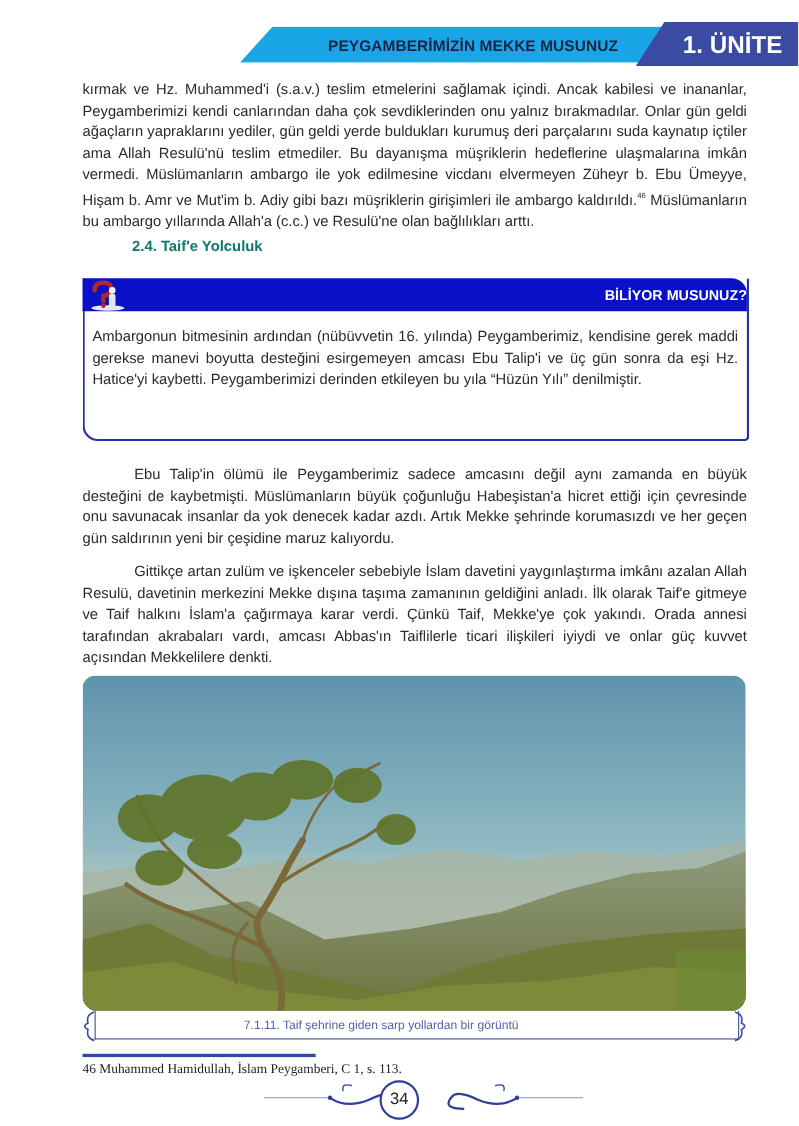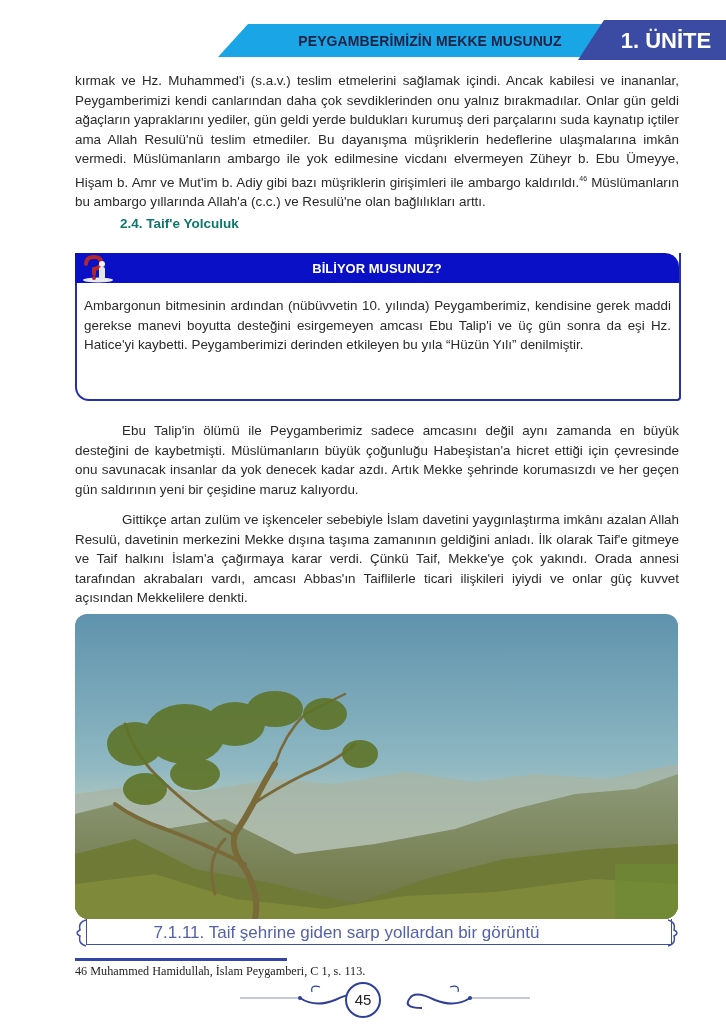--- a/index.html
+++ b/index.html
@@ -18,33 +18,33 @@
   .para { position:absolute; left:75px; width:604px; font-size:13.4px; line-height:19.5px; text-align:justify; color:#2a2a2a; font-family:"Liberation Sans", sans-serif; }
   .para .indent { display:inline-block; width:47px; }
   sup { font-size:7px; vertical-align:6px; }
 
   .section-title { position:absolute; left:120px; top:216px; font-size:13.5px; font-weight:bold; color:#0f766e; }
 
   
   .info-box { position:absolute; left:75px; top:253px; width:602px; height:146px; border:2px solid #2631a8; border-top:none;
     border-radius:0 0 4px 14px; background:#fff; }
   .info-head { position:absolute; left:75px; top:253px; width:604px; height:30px; background:#0a10c6; border-radius:0 14px 0 0; }
-  .info-title { position:absolute; left:75px; top:253px; width:604px; height:30px; line-height:31px; text-align:center;
+  .info-title { position:absolute; left:75px; top:253px; width:604px; height:30px; line-height:31px; text-align:right;
     color:#ffffff; font-weight:bold; font-size:13px; }
   .info-icon { position:absolute; left:80px; top:254px; width:36px; height:30px; }
   .info-text { position:absolute; left:84px; top:296px; width:587px; font-size:13.4px; line-height:19.6px; text-align:justify; color:#2a2a2a; }
 
   
   .photo { position:absolute; left:75px; top:614px; width:603px; height:305px; border-radius:12px 12px 14px 14px; overflow:hidden; }
   .photo svg { display:block; }
 
   
   .caption-box { position:absolute; left:86px; top:919px; width:584px; height:25px; border:1.5px solid #3f4fa3; border-top:none; background:#fff; }
   .caption-text { position:absolute; left:86px; top:919px; width:521px; height:25px; line-height:27px; text-align:center;
-    font-size:17px; color:#5561a8; }
+    font-size:11px; color:#5561a8; }
   .cap-curl-l, .cap-curl-r { position:absolute; top:918px; width:14px; height:30px; }
   .cap-curl-l { left:72px; } .cap-curl-r { left:668px; }
 
   .fn-rule { position:absolute; left:75px; top:958px; width:212px; height:3px; background:#3346a6; }
   .footnote { position:absolute; left:75px; top:964px; font-family:"Liberation Serif", serif; font-size:12.2px; color:#222; }
 
   .page-orn { position:absolute; left:240px; top:978px; width:290px; height:44px; }
   .page-num { position:absolute; left:346px; top:984px; width:34px; height:32px; line-height:32px; text-align:center; font-size:15px; color:#222; }
 </style>
 </head>
@@ -62,21 +62,21 @@
 <div class="info-box"></div>
 <div class="info-head"></div>
 <svg class="info-icon" viewBox="0 0 36 30">
   <ellipse cx="18" cy="26" rx="15" ry="2.5" fill="#e8e8f0"></ellipse>
   <path d="M6 10 Q6 3 14 3 Q22 3 21 10 Q20 14 14 15 L14 20" stroke="#b0282a" stroke-width="4" fill="none" stroke-linecap="round"></path>
   <circle cx="14" cy="24" r="2" fill="#b0282a"></circle>
   <circle cx="22" cy="10" r="3" fill="#f2f2f2"></circle>
   <rect x="19" y="13" width="6" height="12" rx="2" fill="#e6e6e6"></rect>
 </svg>
 <div class="info-title">BİLİYOR MUSUNUZ?</div>
-<div class="info-text">Ambargonun bitmesinin ardından (nübüvvetin 10. yılında) Peygamberimiz, kendisine gerek maddi gerekse manevi boyutta desteğini esirgemeyen amcası Ebu Talip'i ve üç gün sonra da eşi Hz. Hatice'yi kaybetti. Peygamberimizi derinden etkileyen bu yıla “Hüzün Yılı” denilmiştir.</div>
+<div class="info-text">Ambargonun bitmesinin ardından (nübüvvetin 16. yılında) Peygamberimiz, kendisine gerek maddi gerekse manevi boyutta desteğini esirgemeyen amcası Ebu Talip'i ve üç gün sonra da eşi Hz. Hatice'yi kaybetti. Peygamberimizi derinden etkileyen bu yıla “Hüzün Yılı” denilmiştir.</div>
 
 <div class="para" style="top:421px;"><span class="indent"></span><span>Ebu Talip'in ölümü ile Peygamberimiz sadece amcasını değil aynı zamanda en büyük desteğini de kaybetmişti. Müslümanların büyük çoğunluğu Habeşistan'a hicret ettiği için çevresinde onu savunacak insanlar da yok denecek kadar azdı. Artık Mekke şehrinde korumasızdı ve her geçen gün saldırının yeni bir çeşidine maruz kalıyordu.</span></div>
 
 <div class="para" style="top:510px;"><span class="indent"></span><span>Gittikçe artan zulüm ve işkenceler sebebiyle İslam davetini yaygınlaştırma imkânı azalan Allah Resulü, davetinin merkezini Mekke dışına taşıma zamanının geldiğini anladı. İlk olarak Taif'e gitmeye ve Taif halkını İslam'a çağırmaya karar verdi. Çünkü Taif, Mekke'ye çok yakındı.  Orada annesi tarafından akrabaları vardı, amcası Abbas'ın Taiflilerle ticari ilişkileri iyiydi ve onlar güç kuvvet açısından Mekkelilere denkti.</span></div>
 
 <div class="photo">
   <svg width="603" height="305" viewBox="0 0 603 305">
     <defs>
       <linearGradient id="sky" x1="0" y1="0" x2="0" y2="1">
         <stop offset="0" stop-color="#5f93ad"></stop>
@@ -132,13 +132,13 @@
   <line x1="0" y1="20" x2="60" y2="20" stroke="#8c93bd" stroke-width="1"></line>
   <circle cx="60" cy="20" r="2" fill="#2f3f9a"></circle>
   <path d="M60 20 Q75 30 95 22 Q115 12 120 20 Q128 30 108 30" stroke="#2f3f9a" stroke-width="2" fill="none"></path>
   <path d="M72 14 Q70 6 80 9" stroke="#2f3f9a" stroke-width="1.2" fill="none"></path>
   <line x1="290" y1="20" x2="230" y2="20" stroke="#8c93bd" stroke-width="1"></line>
   <circle cx="230" cy="20" r="2" fill="#2f3f9a"></circle>
   <path d="M230 20 Q215 30 195 22 Q175 12 170 20 Q162 30 182 30" stroke="#2f3f9a" stroke-width="2" fill="none"></path>
   <path d="M218 14 Q220 6 210 9" stroke="#2f3f9a" stroke-width="1.2" fill="none"></path>
   <ellipse cx="123" cy="22" rx="17" ry="17" stroke="#2f3f9a" stroke-width="2" fill="#fff"></ellipse>
 </svg>
-<div class="page-num">45</div>
+<div class="page-num">34</div>
 
 </body></html>

